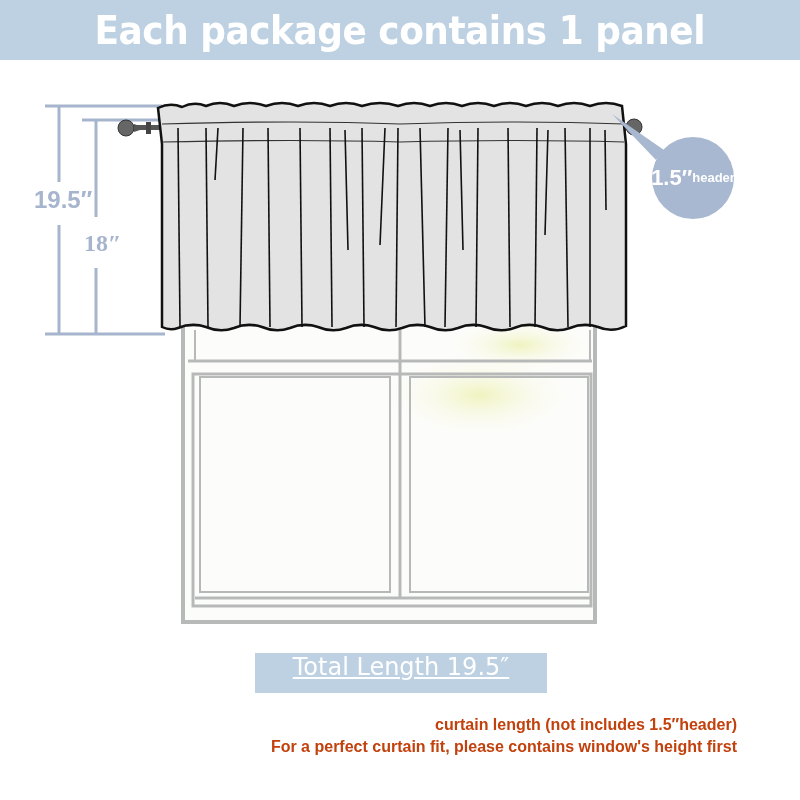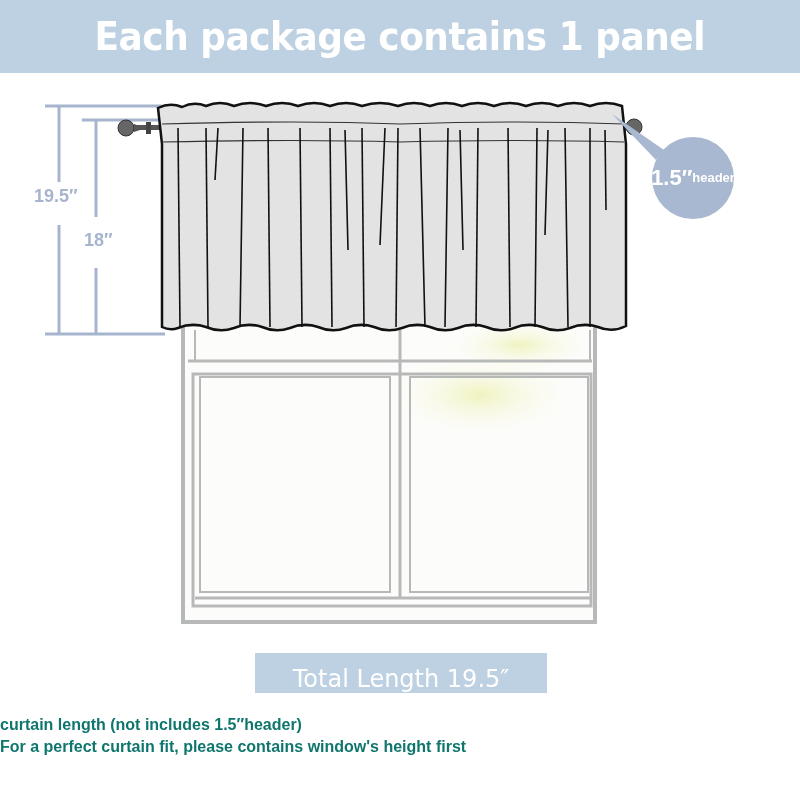--- a/index.html
+++ b/index.html
@@ -2,52 +2,52 @@
 <html><head>
 <meta charset="utf-8">
 <style>
   html, body { margin: 0; padding: 0; }
   body {
     width: 800px; height: 800px; position: relative; overflow: hidden;
     background: #ffffff;
     font-family: "DejaVu Sans", "Liberation Sans", sans-serif;
   }
   .banner {
-    position: absolute; left: 0; top: 0; width: 800px; height: 73px;
+    position: absolute; left: 0; top: 0; width: 800px; height: 60px;
     background: #bdd1e2;
     display: flex; align-items: center; justify-content: center;
   }
   .banner-title {
     color: #ffffff; font-weight: bold; font-size: 39px;
     font-family: "DejaVu Sans", sans-serif; letter-spacing: -0.5px;
     transform: scaleX(0.92);
   }
   .diagram { position: absolute; left: 0; top: 0; width: 800px; height: 800px; }
   .dim-label {
     position: absolute; color: #a6b5cd; font-weight: bold;
-    font-family: "Liberation Sans", sans-serif; font-size: 18px;
+    font-family: "Liberation Sans", sans-serif; font-size: 24px;
   }
   .header-badge {
     position: absolute; left: 652px; top: 137px; width: 82px; height: 82px;
     border-radius: 50%; background: #a8b8d0; color: #fff;
     display: flex; flex-direction: row; align-items: center; justify-content: center;
     font-family: "Liberation Sans", sans-serif; font-weight: bold;
   }
   .header-badge .big { font-size: 22px; line-height: 22px; }
   .header-badge .small { font-size: 13px; line-height: 20px; }
   .total-box {
     position: absolute; left: 255px; top: 653px; width: 292px; height: 40px;
     background: #bdd1e2; color: #fff;
-    display: flex; align-items: flex-end; justify-content: center;
-    font-family: "DejaVu Sans", sans-serif; font-size: 24px;
+    display: flex; align-items: flex-start; justify-content: center;
+    font-family: "DejaVu Sans", sans-serif; font-size: 24px; text-decoration: underline;
   }
   .caption {
-    position: absolute; left: 0; width: 737px; text-align: left;
+    position: absolute; left: 0; width: 737px; text-align: right;
     font-family: "Liberation Sans", sans-serif; font-weight: bold;
-    font-size: 16px; color: #0f766e;
+    font-size: 16px; color: #c2410c;
   }
 </style>
 </head>
 <body>
 
 <div class="banner">
   <span class="banner-title">Each package contains 1 panel</span>
 </div>
 
 <svg class="diagram" viewBox="0 0 800 800" width="800" height="800">
@@ -118,21 +118,21 @@
       <line x1="565" y1="128" x2="568" y2="327"></line>
       <line x1="590" y1="128" x2="590" y2="327"></line>
       <line x1="605" y1="130" x2="606" y2="210"></line>
     </g>
   </g>
 
   <path d="M612 114 L664 150 L656 160 Z" fill="#a8b8d0"></path>
 </svg>
 
 <span class="dim-label" style="left:34px; top:186px;">19.5″</span>
-<span class="dim-label" style="left:84px; top:230px;">18″</span>
+<span class="dim-label" style="left:84px; top:230px;font-family:Liberation Serif, serif;">18″</span>
 
 <div class="header-badge">
   <span class="big">1.5″</span>
   <span class="small">header</span>
 </div>
 
 <div class="total-box">
   <span>Total Length 19.5″</span>
 </div>
 

